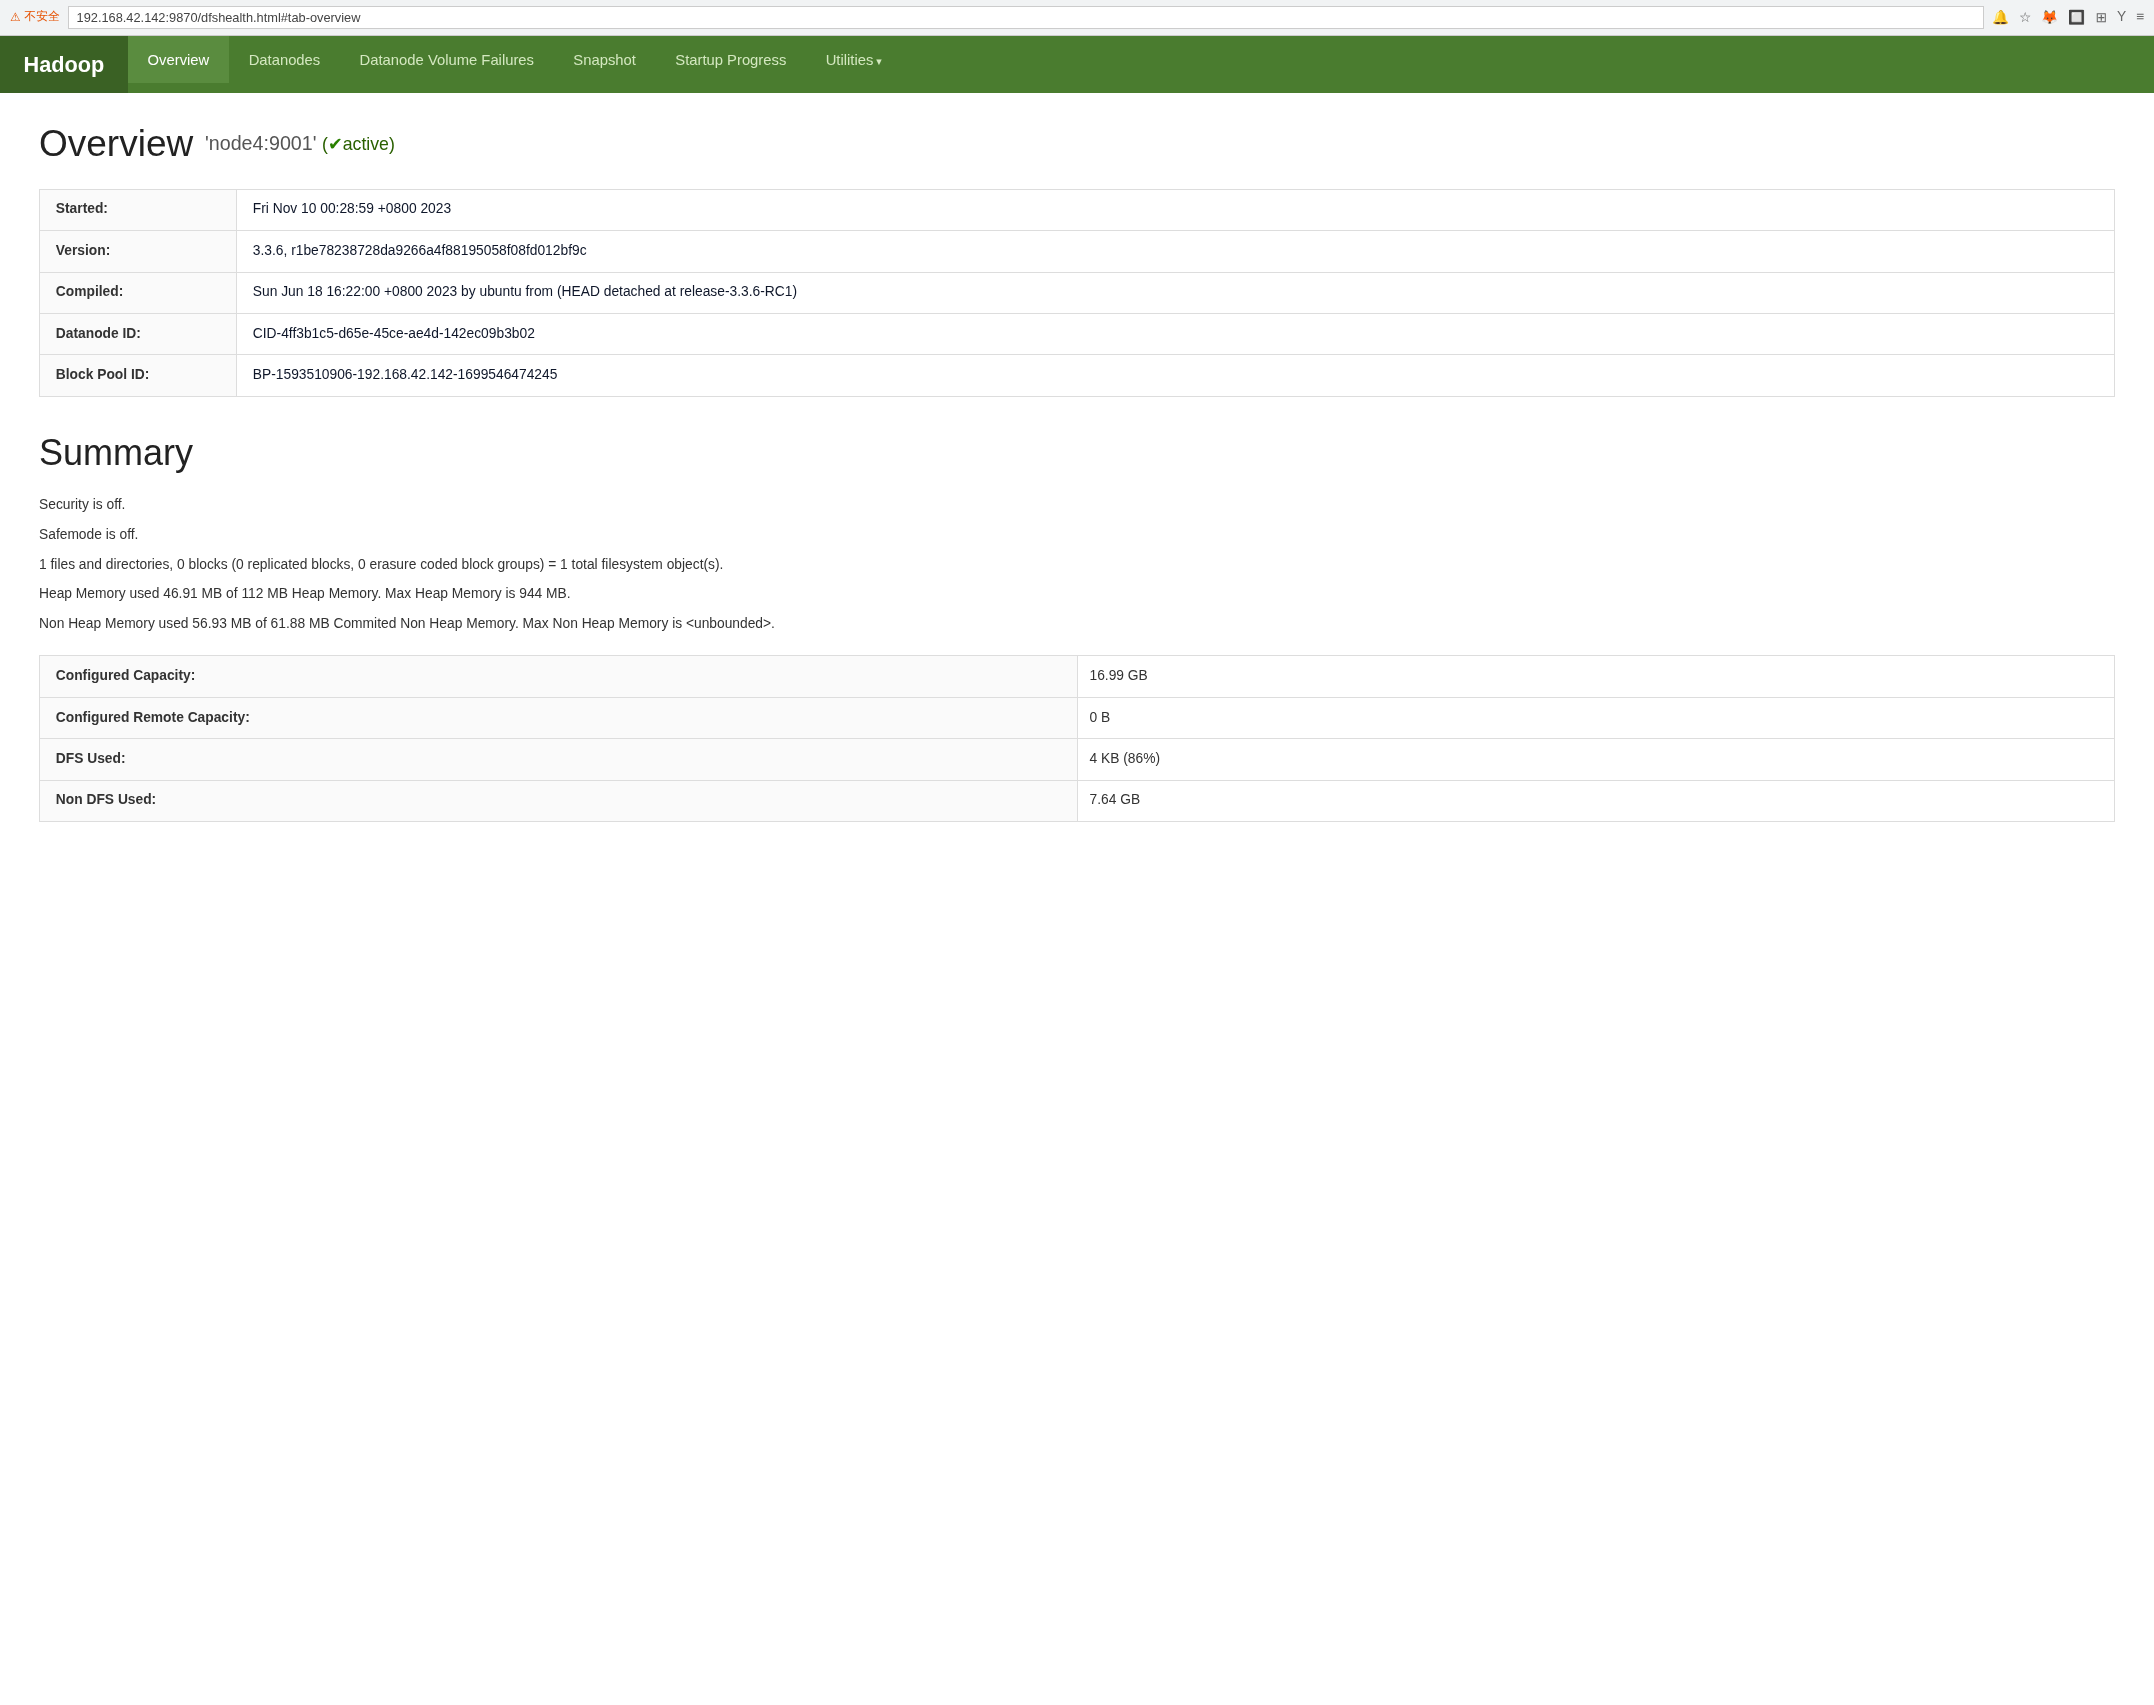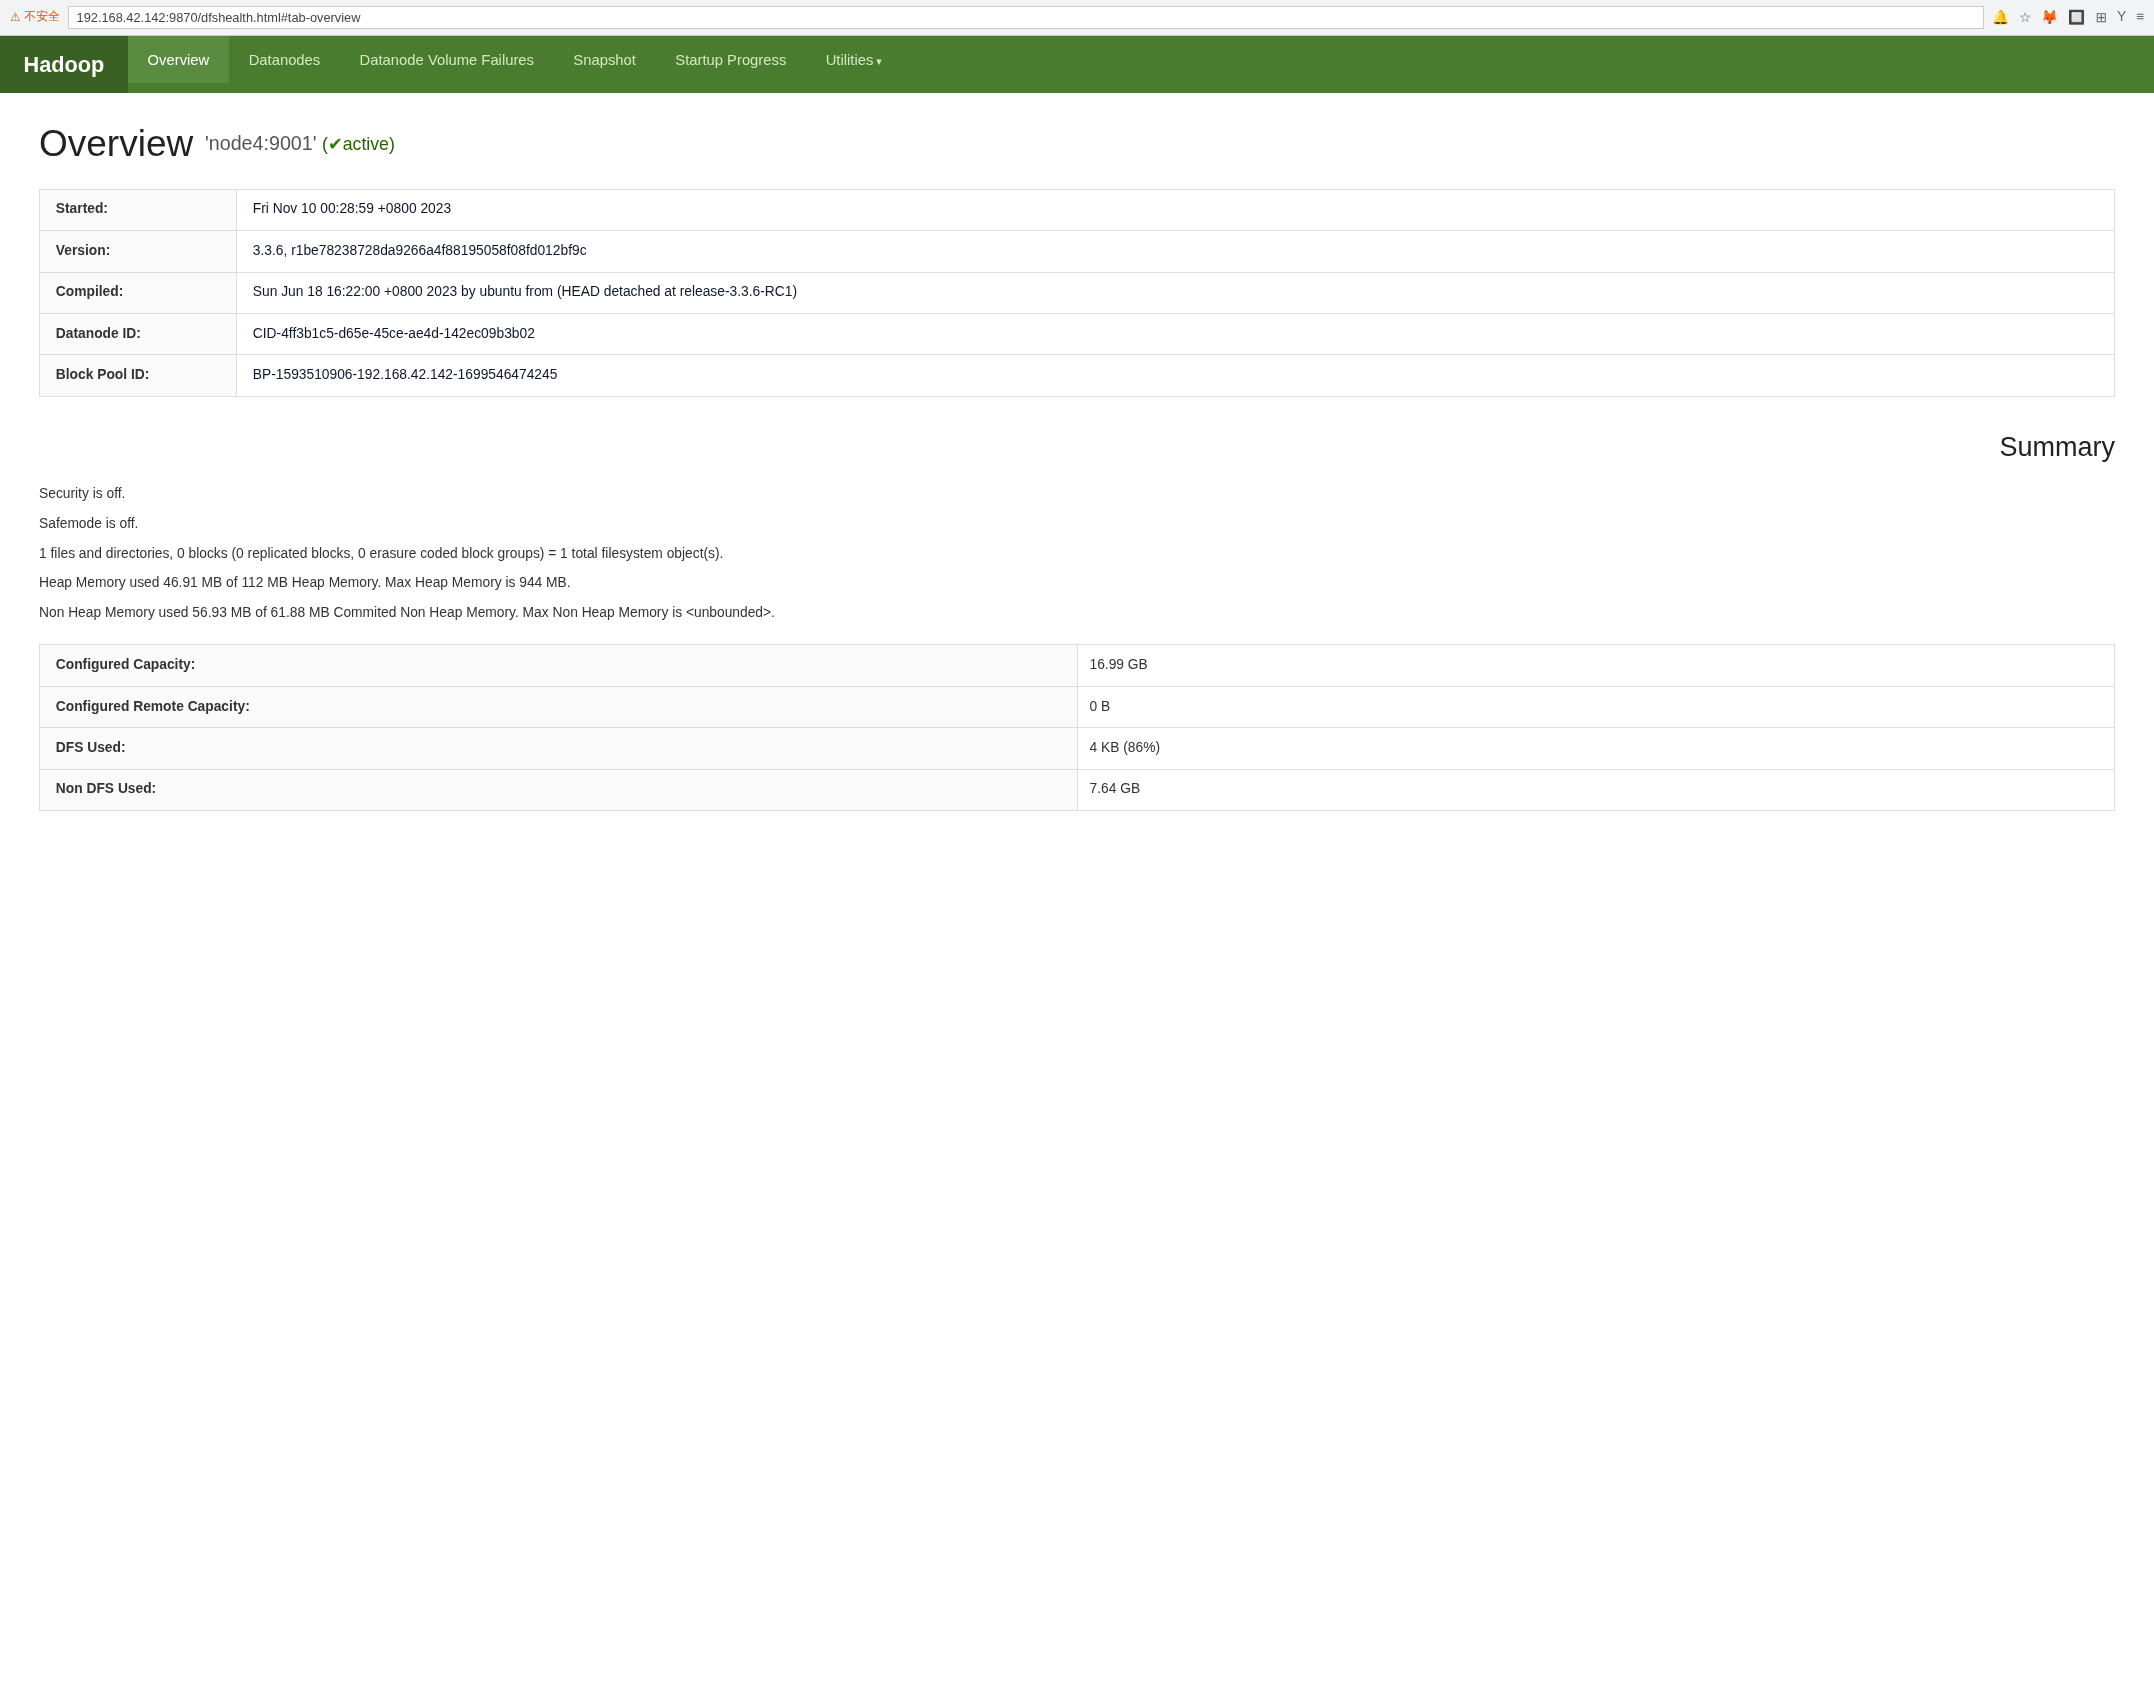--- a/index.html
+++ b/index.html
@@ -137,25 +137,24 @@
       background-color: #fafafa;
       white-space: nowrap;
     }
     .info-table .value-cell {
       color: #0f172a;
       margin-top: 44px;
     }
 
     
     .section-title {
-      font-size: 27px;
+      font-size: 36px;
       font-weight: 300;
       color: #222;
       margin-bottom: 19.7px;
-      text-align: right;
     }
 
     
     .summary-text {
       margin-bottom: 7.9px;
       line-height: 1.6;
       color: #333;
     }
     .summary-texts {
       margin-bottom: 19.7px;

